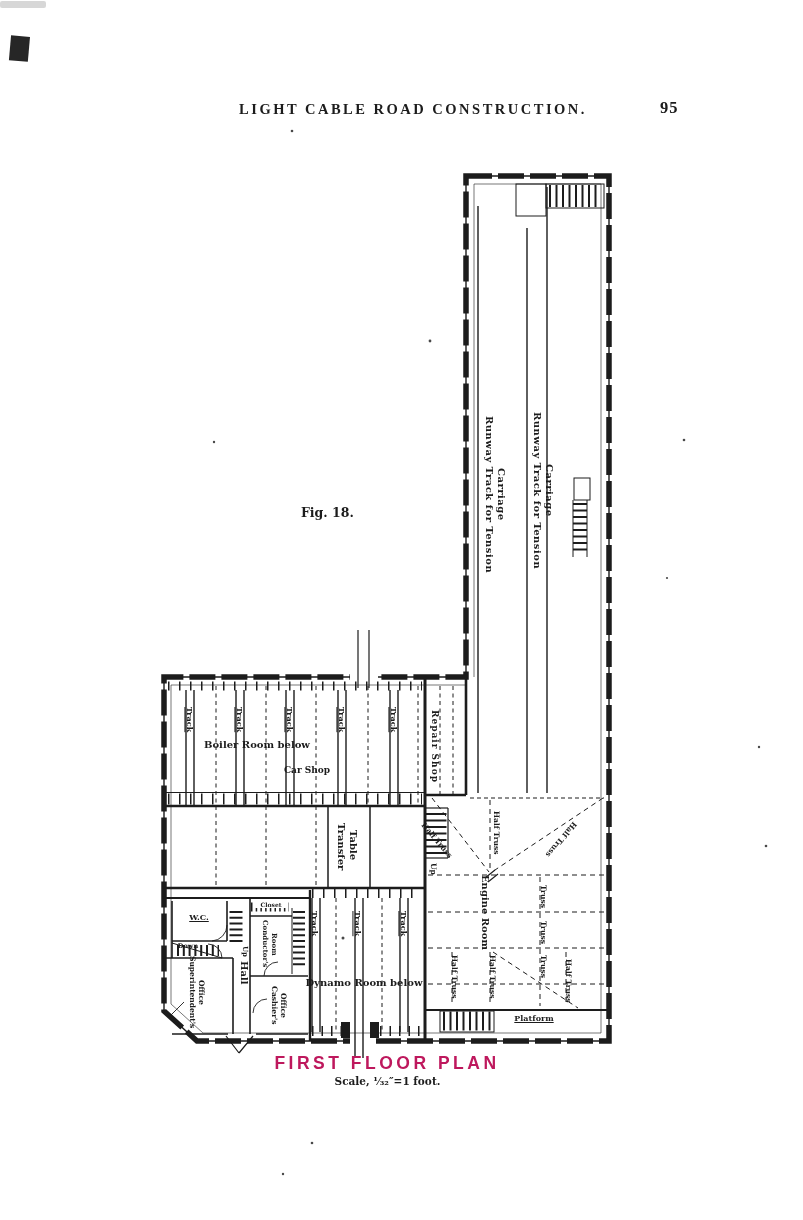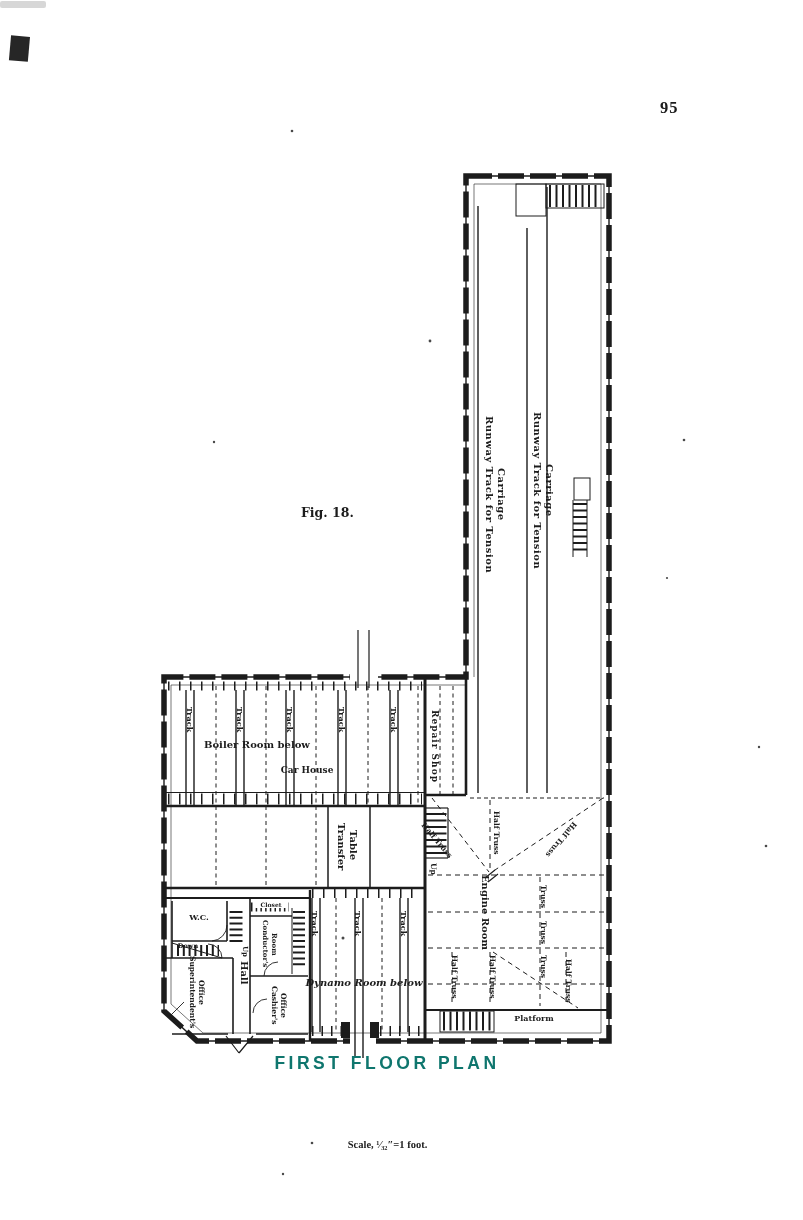--- a/index.html
+++ b/index.html
@@ -7,23 +7,23 @@
         font-family:"DejaVu Serif",serif;color:#1c1c1c;}
   svg{position:absolute;left:0;top:0;}
   .lbl{position:absolute;font-weight:bold;color:#1c1c1c;line-height:1.18;}
   .h{text-align:center;}
   .v{writing-mode:vertical-lr;text-align:center;}
   .dl{transform:rotate(-40deg);}
   .dr{transform:rotate(40deg);}
   .header-title{font-family:"Liberation Serif",serif;font-size:14.5px;letter-spacing:2.5px;}
   .pagenum{font-family:"Liberation Serif",serif;font-size:16.5px;letter-spacing:1px;}
   .figlabel{font-size:12.5px;}
-  .cap-title{font-family:"Liberation Sans",sans-serif;font-size:17.5px;letter-spacing:3.5px;color:#0f766e;}
+  .cap-title{font-family:"Liberation Sans",sans-serif;font-size:17.5px;letter-spacing:3.5px;color:#be185d;}
   .cap-scale{font-size:10.5px;}
-  .f9{font-size:9px;} .f85{font-size:10px;} .f8{font-size:8px;}
+  .f9{font-size:9px;} .f85{font-size:10px;} .f8{font-size:8px;text-decoration:underline;}
   .f75{font-size:7.5px;} .f7{font-size:7px;} .f65{font-size:6.5px;} .f6{font-size:6px;}
 </style>
 </head>
 <body>
 
 <div class="page">
 
   <svg width="803" height="1220" viewBox="0 0 803 1220">
     <g stroke="#1c1c1c" fill="none">
 
@@ -185,33 +185,34 @@
         <path d="M212,941 A16,16 0 0 0 227,925"></path>
         <path d="M264,976 A14,14 0 0 1 278,962"></path>
         <path d="M253,1013 A14,14 0 0 1 267,999"></path>
         <path d="M222,958 A14,14 0 0 0 208,944"></path>
         <path d="M226,1036 L239,1053 M253,1036 L239,1053" stroke-width="1.2"></path>
         <path d="M170,1016 L184,1002"></path>
       </g>
     </g>
   </svg>
 
+  <div class="lbl h header-title" style="left:233px;top:101px;width:360px;">LIGHT CABLE ROAD CONSTRUCTION.</div>
   <div class="lbl pagenum" style="left:660px;top:98px;">95</div>
   <div class="lbl figlabel" style="left:301px;top:506px;">Fig. 18.</div>
 
   <div class="lbl v f85" style="left:483px;top:392px;height:205px;letter-spacing:.5px;">Runway Track for Tension Carriage</div>
   <div class="lbl v f85" style="left:531px;top:388px;height:205px;letter-spacing:.5px;">Runway Track for Tension Carriage</div>
 
   <div class="lbl v f8" style="left:185px;top:695px;height:50px;">Track</div>
   <div class="lbl v f8" style="left:235px;top:695px;height:50px;">Track</div>
   <div class="lbl v f8" style="left:285px;top:695px;height:50px;">Track</div>
   <div class="lbl v f8" style="left:337px;top:695px;height:50px;">Track</div>
   <div class="lbl v f8" style="left:389px;top:695px;height:50px;">Track</div>
   <div class="lbl h f85" style="left:197px;top:739px;width:120px;">Boiler Room below</div>
-  <div class="lbl h f9" style="left:262px;top:765px;width:90px;">Car House</div>
+  <div class="lbl h f9" style="left:262px;top:765px;width:90px;">Car Shop</div>
   <div class="lbl v f9" style="left:429px;top:700px;height:92px;letter-spacing:1px;">Repair Shop</div>
 
   <div class="lbl v f85" style="left:335px;top:823px;height:44px;">Transfer Table</div>
   <div class="lbl v f75" style="left:428px;top:861px;height:16px;">Up</div>
 
   <div class="lbl v f85" style="left:479px;top:871px;height:84px;">Engine Room</div>
   <div class="lbl v f75" style="left:538px;top:882px;height:28px;">Truss</div>
   <div class="lbl v f75" style="left:538px;top:918px;height:28px;">Truss</div>
   <div class="lbl v f75" style="left:538px;top:952px;height:28px;">Truss</div>
   <div class="lbl v f75" style="left:491px;top:806px;height:54px;">Half Truss</div>
@@ -227,18 +228,18 @@
   <div class="lbl v f75" style="left:187px;top:952px;height:80px;">Superintendent's Office</div>
   <div class="lbl v f85" style="left:238px;top:957px;height:32px;">Hall</div>
   <div class="lbl v f7" style="left:241px;top:944px;height:14px;">Up</div>
   <div class="lbl h f6" style="left:254px;top:901px;width:34px;background:#ffffff;">Closet</div>
   <div class="lbl v f7" style="left:261px;top:917px;height:54px;">Conductor's Room</div>
   <div class="lbl v f75" style="left:269px;top:981px;height:48px;">Cashier's Office</div>
 
   <div class="lbl v f8" style="left:310px;top:900px;height:48px;">Track</div>
   <div class="lbl v f8" style="left:353px;top:900px;height:48px;">Track</div>
   <div class="lbl v f8" style="left:399px;top:900px;height:48px;">Track</div>
-  <div class="lbl h f85" style="left:303px;top:977px;width:122px;font-style:italic;">Dynamo Room below</div>
+  <div class="lbl h f85" style="left:303px;top:977px;width:122px;">Dynamo Room below</div>
 
   <div class="lbl h cap-title" style="left:272px;top:1053px;width:230px;">FIRST FLOOR PLAN</div>
-  <div class="lbl h cap-scale" style="left:300px;top:1139px;width:175px;font-family:Liberation Serif, serif;">Scale, ¹⁄₃₂″=1 foot.</div>
+  <div class="lbl h cap-scale" style="left:300px;top:1075px;width:175px;">Scale, ¹⁄₃₂″=1 foot.</div>
 
 </div>
 
 </body></html>

